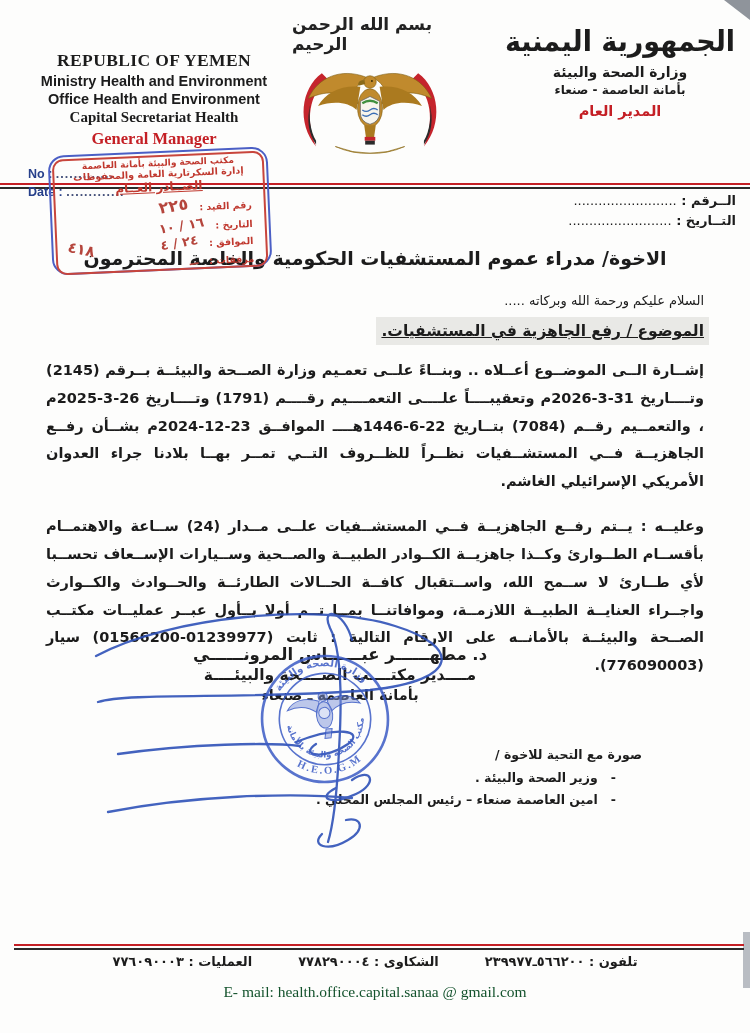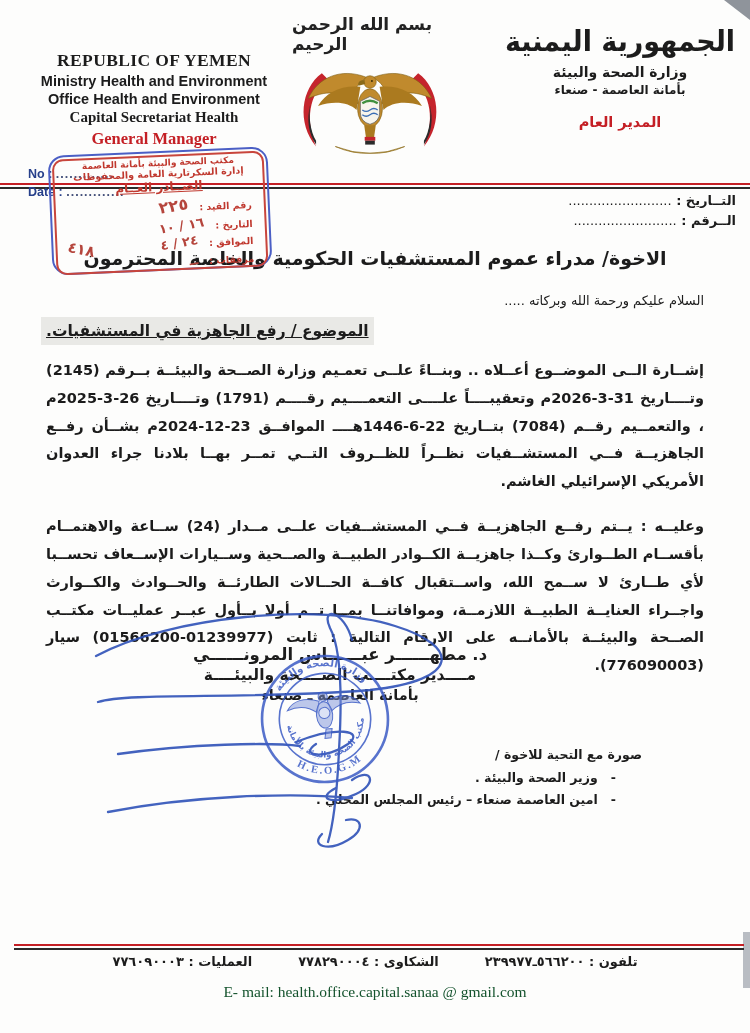--- a/index.html
+++ b/index.html
@@ -14,21 +14,21 @@
   .hdr-en .l1{font-family:"Liberation Serif",serif;font-weight:700;font-size:17.5px;letter-spacing:.4px;}
   .hdr-en .l2,.hdr-en .l3{font-family:"Liberation Sans",sans-serif;font-weight:700;font-size:14.5px;}
   .hdr-en .l4{font-family:"Liberation Serif",serif;font-weight:700;font-size:15px;}
   .hdr-en .l5{font-family:"Liberation Serif",serif;font-weight:700;font-size:16.5px;color:#c41f25;margin-top:2px;}
   .hdr-c{position:absolute;left:292px;top:14px;width:172px;text-align:left;}
   .bismillah{font-size:17px;font-weight:700;color:#222;margin-bottom:2px;}
   .hdr-ar{position:absolute;left:498px;top:24px;width:244px;text-align:center;direction:rtl;line-height:1.35;}
   .hdr-ar .a1{font-size:27px;font-weight:700;transform:scaleY(1.05);margin-bottom:3px;}
   .hdr-ar .a2{font-size:14px;font-weight:700;}
   .hdr-ar .a3,.hdr-ar .a4{font-size:12px;font-weight:700;}
-  .hdr-ar .a5{font-size:14.5px;font-weight:700;color:#c41f25;margin-top:14px;}
+  .hdr-ar .a5{font-size:14.5px;font-weight:700;color:#c41f25;margin-top:3px;}
   .rule{position:absolute;left:0;right:0;height:2px;border-top:2.5px solid #c41f25;border-bottom:2.5px solid #2b2b2b;}
   .rule-top{top:183px;}
   .rule-bottom{top:944px;left:14px;right:6px;}
   
   .ref{position:absolute;right:14px;top:191px;width:312px;direction:rtl;font-size:13px;font-weight:700;line-height:1.5;}
   .ref .dots{letter-spacing:2px;font-weight:400;}
   .nodate{position:absolute;left:28px;top:165px;color:#27408b;
           font-family:"Liberation Sans",sans-serif;font-weight:700;font-size:12.5px;line-height:1.45;z-index:2;}
   .nodate .dots{letter-spacing:1px;color:#44507a;}
   
@@ -39,21 +39,21 @@
   .stamp-in .s1{font-size:9px;margin-top:1px;}
   .stamp-in .s2{font-size:9.5px;}
   .stamp-in .s3{font-size:12px;text-decoration:underline;margin:1px 0 2px;}
   .srow{text-align:right;padding-right:12px;font-size:9.5px;line-height:1.35;}
   .hand{display:inline-block;color:#b5453c;font-size:13px;transform:rotate(-7deg);margin-right:8px;}
   .hand-big{position:absolute;left:10px;bottom:14px;color:#b5453c;font-size:15px;transform:rotate(14deg);}
   
   .letter{position:absolute;left:46px;right:46px;top:247px;direction:rtl;}
   .to{text-align:center;font-size:19px;font-weight:700;}
   .greet{text-align:right;font-size:13px;font-weight:400;margin-top:24px;}
-  .subjwrap{text-align:left;margin-top:13px;}
+  .subjwrap{text-align:right;margin-top:13px;}
   .subj{display:inline-block;background:#e9e9e6;box-shadow:0 0 0 5px #e9e9e6;
         font-size:15.5px;font-weight:700;text-decoration:underline;}
   .para{margin-top:17px;font-size:14.5px;font-weight:700;line-height:1.92;text-align:justify;color:#1b1b1b;}
   .closing{margin-top:9px;text-align:right;padding-left:0;padding-right:94px;font-size:15px;font-weight:700;}
   
   .sig{position:absolute;left:170px;top:645px;width:340px;text-align:center;direction:rtl;font-weight:700;z-index:1;}
   .sig .n1{font-size:16.5px;}
   .sig .n2{font-size:15.5px;margin-top:2px;}
   .sig .n3{font-size:14.5px;margin-top:3px;}
   .ink{position:absolute;left:0;top:0;z-index:6;pointer-events:none;}
@@ -126,23 +126,23 @@
   <div class="rule rule-top"></div>
 
   <div class="nodate">
     <div><span>No :</span>
          <span class="dots">.............</span></div>
     <div><span>Date :</span>
          <span class="dots">.............</span></div>
   </div>
 
   <div class="ref">
+    <div><span>الــرقم :</span>
+         <span class="dots">.........................</span></div>
     <div><span>التــاريخ :</span>
-         <span class="dots">.........................</span></div>
-    <div><span>الــرقم :</span>
          <span class="dots">.........................</span></div>
   </div>
 
   <div class="stamp">
     <div class="stamp-in">
       <div class="s1">مكتب الصحة والبيئة بأمانة العاصمة</div>
       <div class="s2">إدارة السكرتارية العامة والمحفوظات</div>
       <div class="s3">الصــادر العــام</div>
       <div class="srow"><span>رقم القيد :</span>
         <span class="hand" style="font-size:16px">٢٢٥</span></div>

